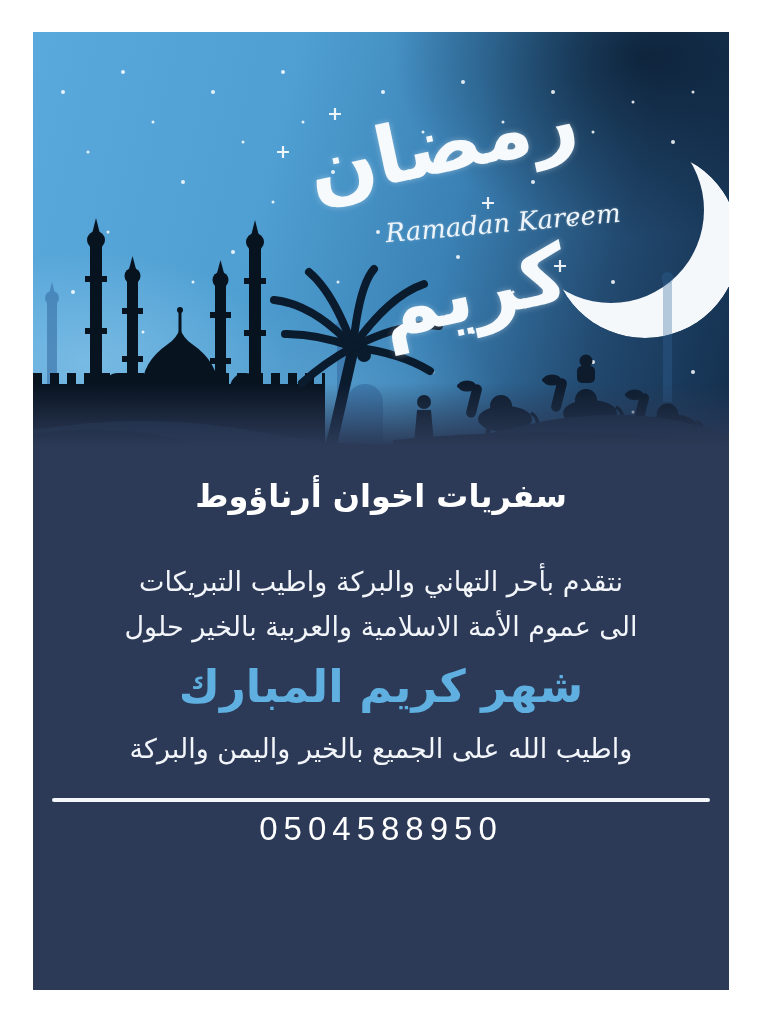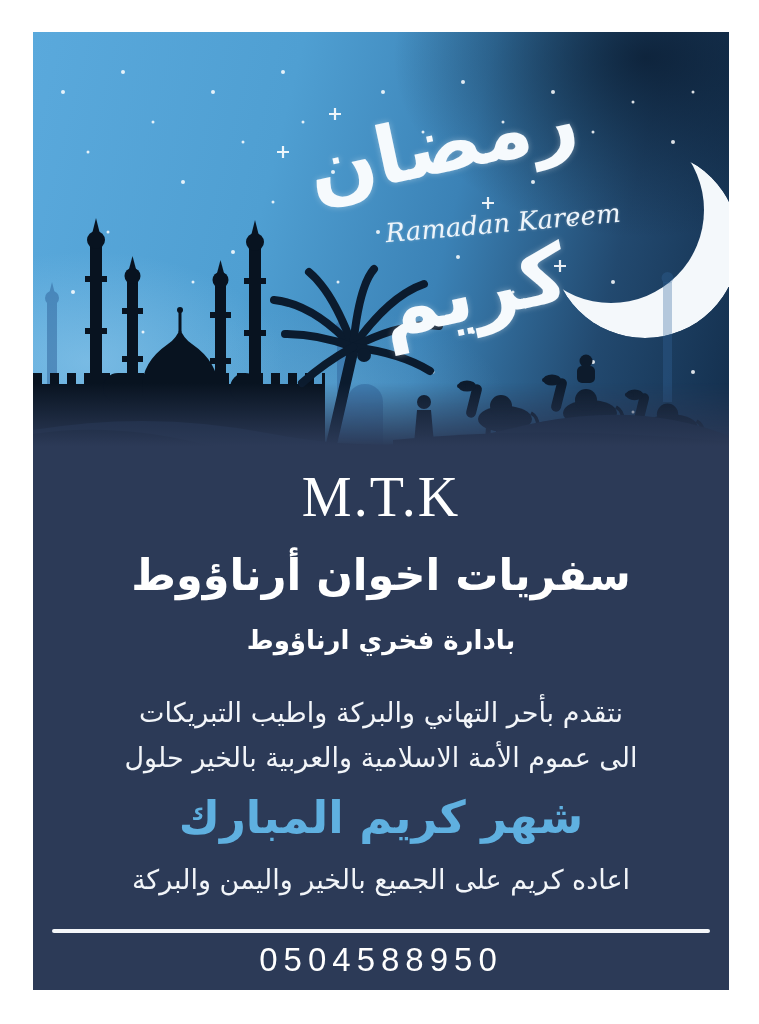--- a/index.html
+++ b/index.html
@@ -41,21 +41,21 @@
     position:absolute;left:0;bottom:0;width:696px;height:72px;
     background:linear-gradient(180deg, rgba(44,58,87,0) 0%, #2c3a57 88%);
   }
   
   .panel{color:#ffffff;text-align:center;}
   .initials{
     font-family:"Liberation Serif", serif;font-size:56px;line-height:74px;
     margin-top:5px;letter-spacing:2px;
   }
   .company{
-    direction:rtl;font-weight:bold;font-size:43px;line-height:64px;margin-top:9px;
+    direction:rtl;font-weight:bold;font-size:32px;line-height:64px;margin-top:9px;
   }
   .management{
     direction:rtl;font-weight:bold;font-size:26px;line-height:38px;margin-top:14px;
   }
   .greeting{
     direction:rtl;font-size:27px;line-height:45px;margin-top:31px;color:#f2f5f9;
   }
   .occasion{
     direction:rtl;font-weight:bold;font-size:45px;line-height:60px;margin-top:8px;
     color:#5fb0e0;
@@ -251,24 +251,22 @@
       </g>
     </svg>
 
     <div class="calligraphy" dir="rtl">رمضان كريم</div>
     <div class="calligraphy-en">Ramadan Kareem</div>
 
     <div class="fade"></div>
   </div>
 
   <div class="panel">
-    <div class="initials">M.T.K</div>
     <div class="company">سفريات اخوان أرناؤوط</div>
-    <div class="management">بادارة فخري ارناؤوط</div>
     <div class="greeting">نتقدم بأحر التهاني والبركة واطيب التبريكات</div>
     <div class="greeting" style="margin-top:0;">الى عموم الأمة الاسلامية والعربية بالخير حلول</div>
     <div class="occasion">شهر كريم المبارك</div>
-    <div class="blessing">اعاده كريم على الجميع بالخير واليمن والبركة</div>
+    <div class="blessing">واطيب الله على الجميع بالخير واليمن والبركة</div>
     <div class="divider"></div>
     <div class="phone">0504588950</div>
   </div>
 
 </div>
 
 </body></html>

